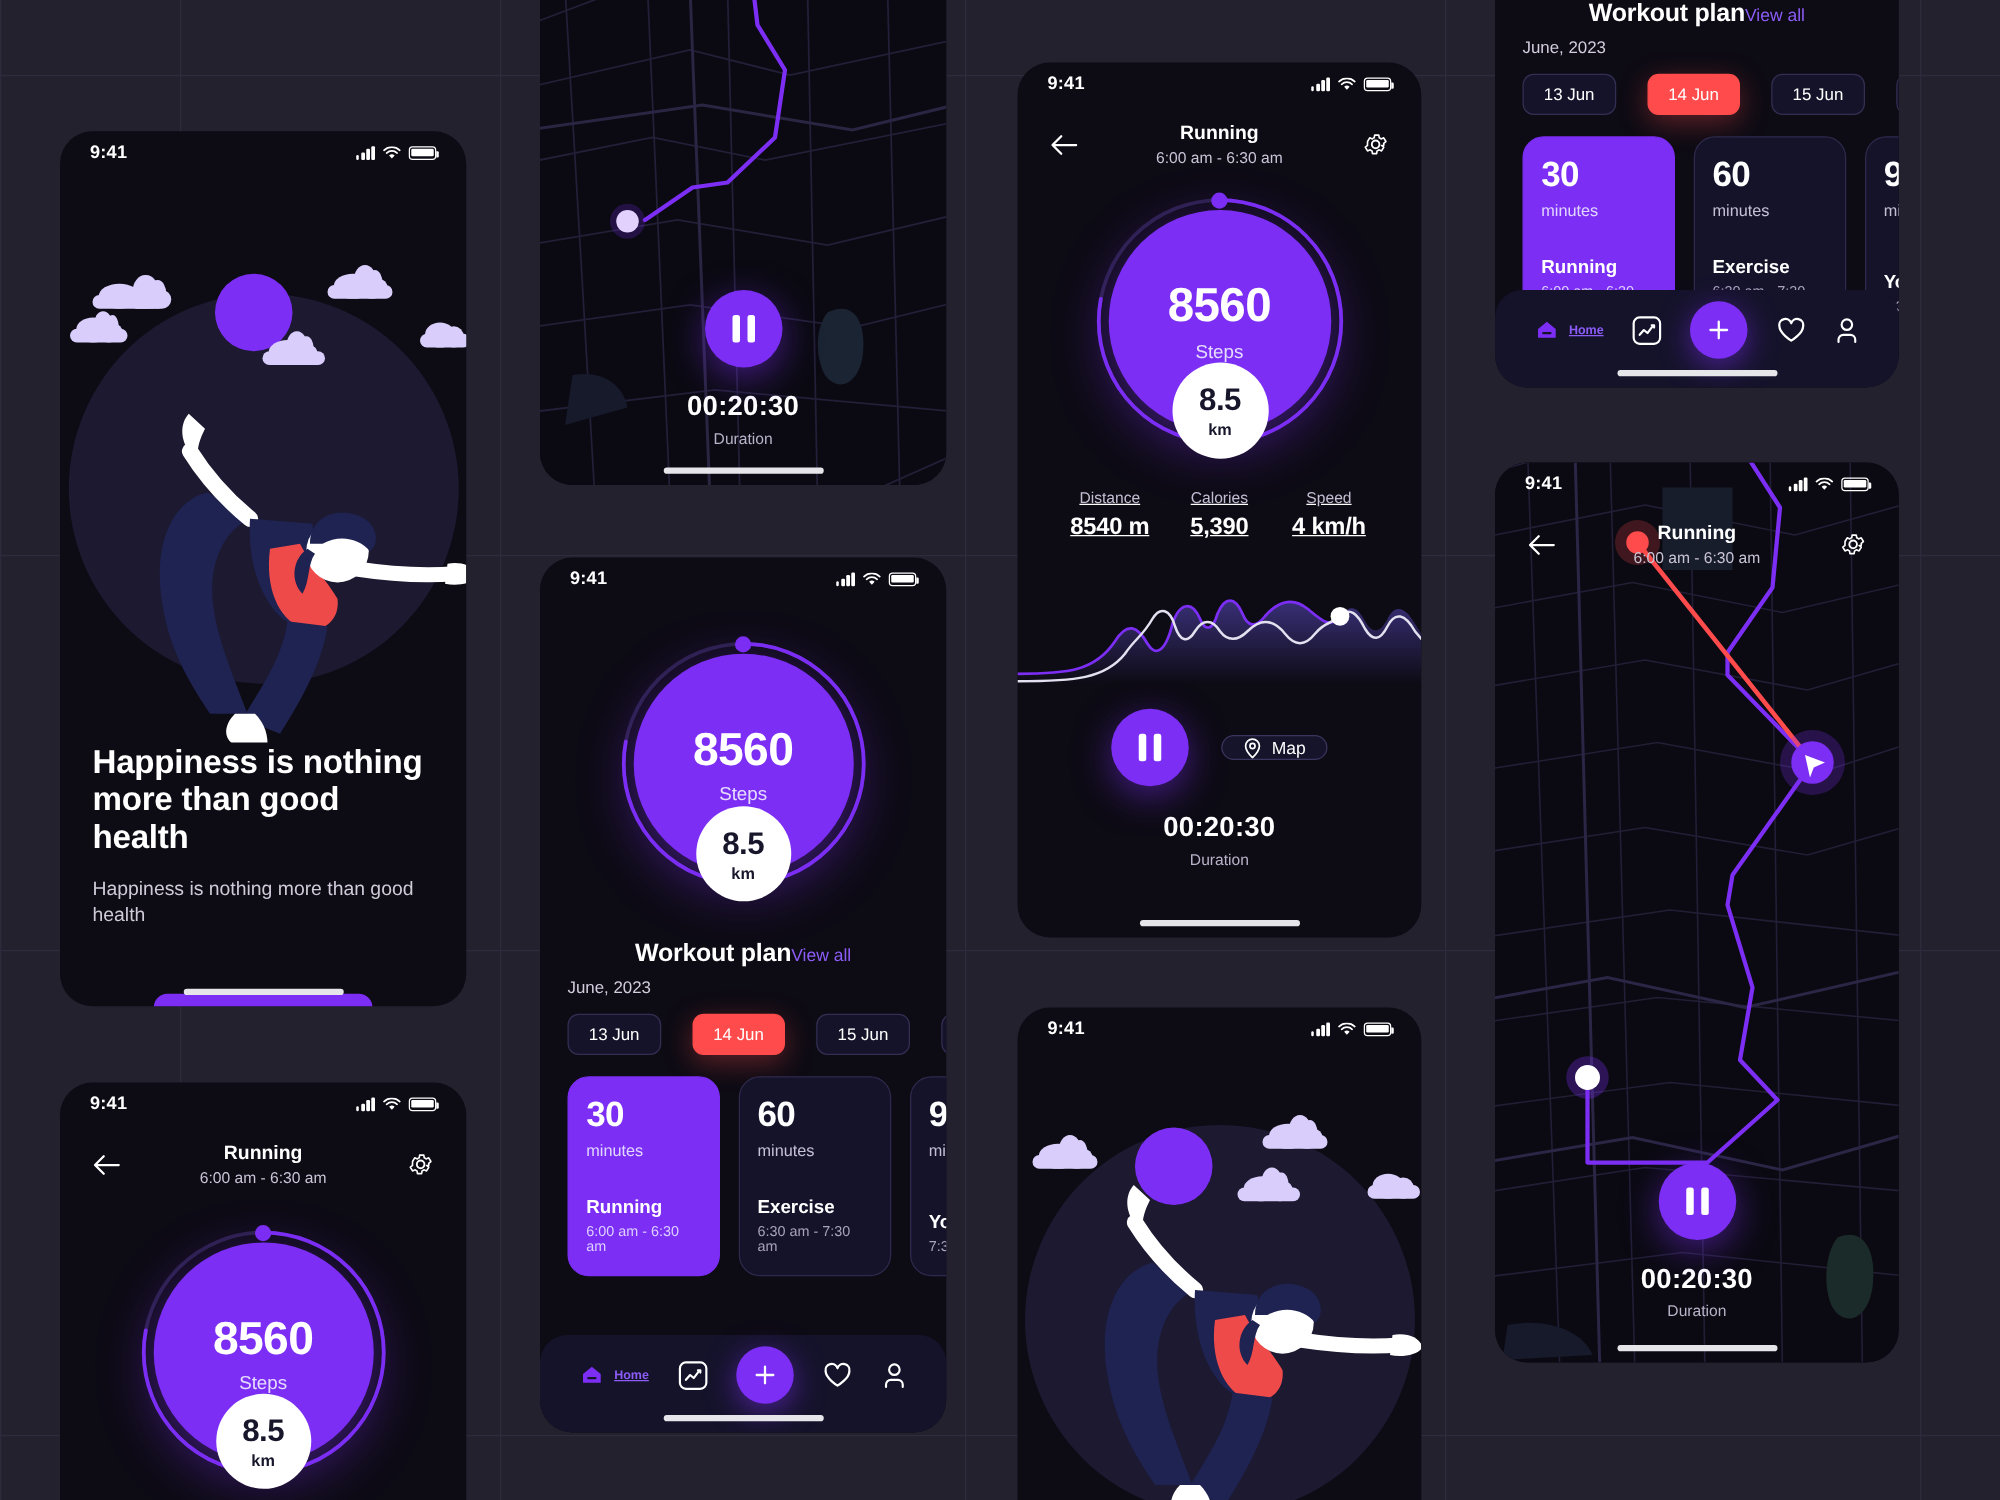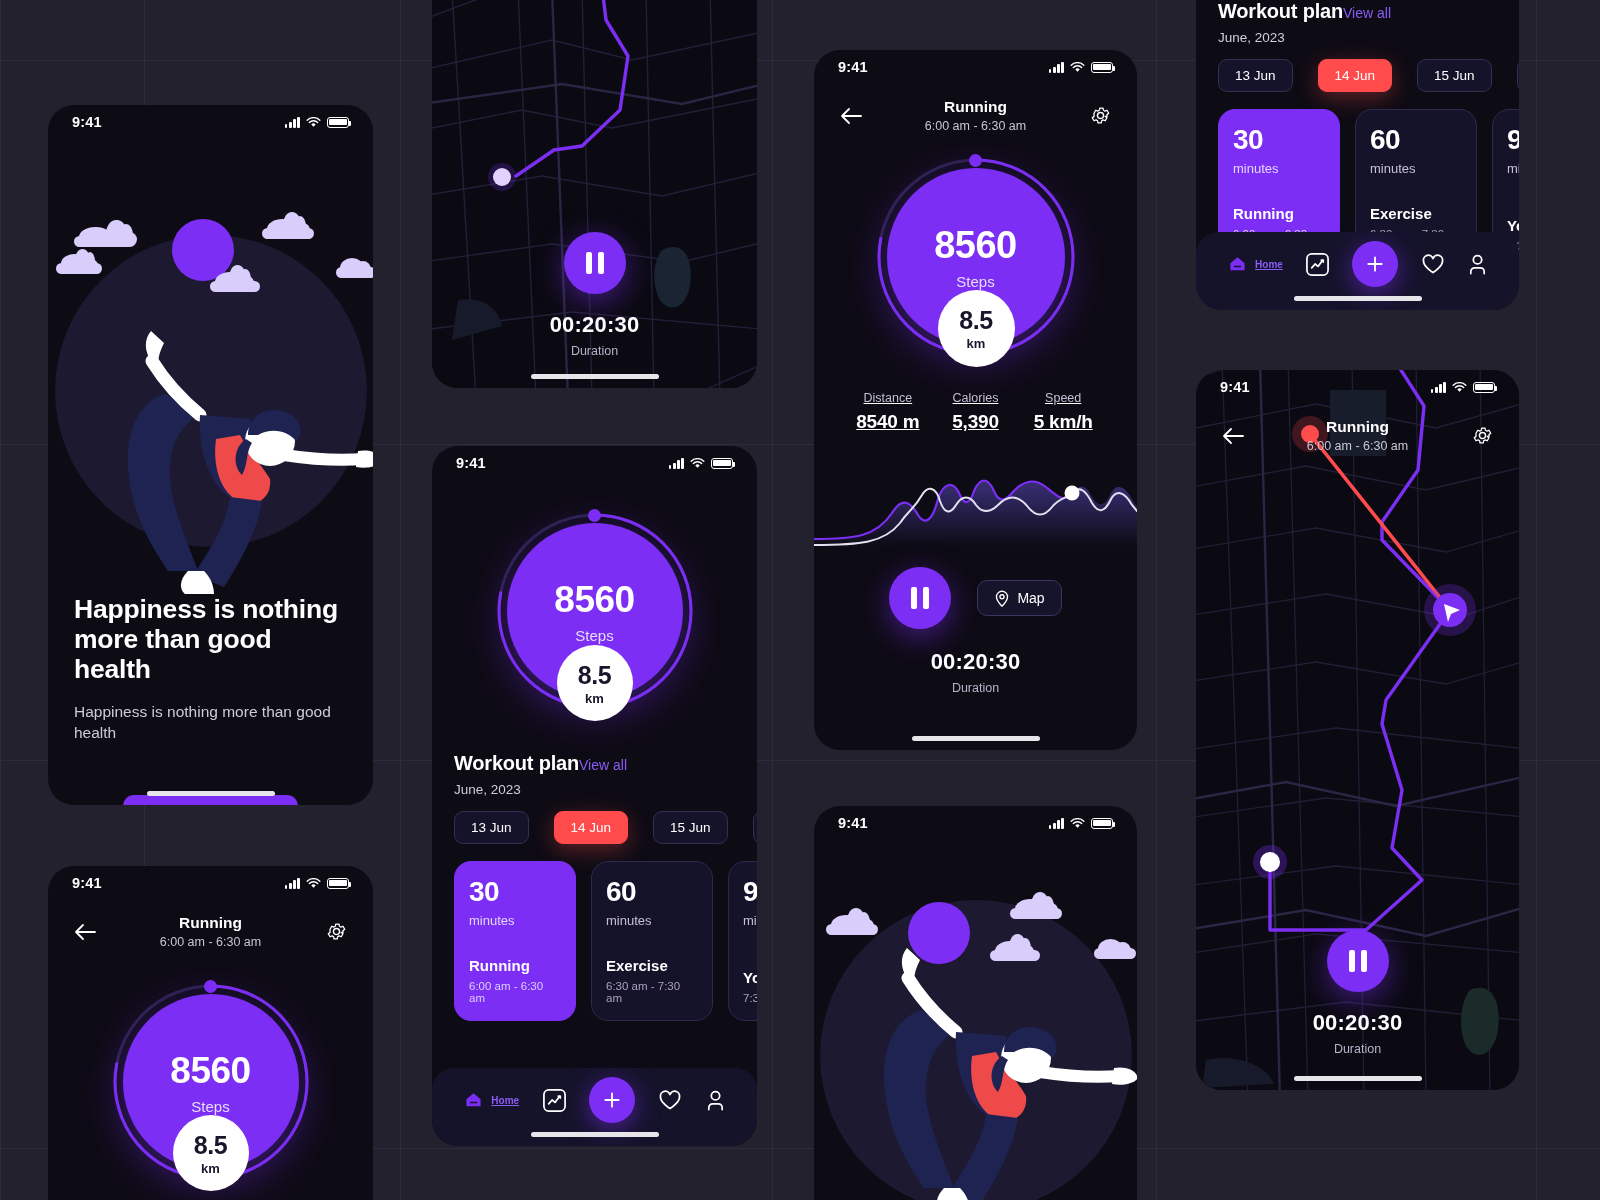--- a/index.html
+++ b/index.html
@@ -90,21 +90,21 @@
 
   
   .wave { margin-top:18px; width:100%; display:block; }
 
   
   .ctrlrow { display:flex; align-items:center; justify-content:center; gap:26px; margin-top:22px; position:relative; }
   .pausebtn { width:62px; height:62px; border-radius:50%; background:#7c2ef5; border:none;
     display:flex; align-items:center; justify-content:center; gap:6px; cursor:pointer;
     box-shadow:0 8px 30px rgba(124,46,245,.5); }
   .pausebtn i { width:6px; height:22px; background:#fff; border-radius:2px; display:block; }
-  .mapbtn { display:flex; align-items:center; gap:7px; height:36px; padding:0 16px;
+  .mapbtn { display:flex; align-items:center; gap:7px; height:20px; padding:0 16px;
     border-radius:10px; border:1px solid #3c3560; background:#16142a; color:#fff;
     font-size:14px; font-family:inherit; cursor:pointer;justify-content:center; }
   .durwrap { text-align:center; margin-top:18px; }
   .durval { font-size:22px; font-weight:bold; letter-spacing:.2px; color:#fff; }
   .durlbl { font-size:12.5px; color:#b9b3c9; margin-top:6px; }
 
   
   .greet { display:flex; align-items:center; padding:18px 22px 0; }
   .avatar { width:44px; height:44px; border-radius:50%; position:relative;
     background:#cfd4d8; overflow:hidden; flex-shrink:0; }
@@ -112,21 +112,21 @@
   .avatar .face { position:absolute; left:13px; top:13px; width:18px; height:17px; border-radius:50%; background:#e8c3a4; }
   .avatar .body { position:absolute; left:4px; bottom:-6px; width:36px; height:22px; border-radius:12px 12px 0 0; background:#6fa9b8; }
   .dot-online { position:absolute; right:1px; bottom:2px; width:11px; height:11px; border-radius:50%;
     background:#1db954; border:2px solid #0d0b14; }
   .greet-txt { margin-left:13px; flex:1; }
   .greet-hi { font-size:13.5px; color:#cac4d6; }
   .greet-date { font-size:16px; font-weight:bold; margin-top:3px; color:#fff; }
   .bell { position:relative; width:26px; height:26px; cursor:pointer; }
   .bell .bdg { position:absolute; right:-1px; top:-1px; width:9px; height:9px; border-radius:50%; background:#ff4d4d; }
 
-  .sec-hdr { display:flex; align-items:baseline; justify-content:flex-start; padding:0 22px; }
+  .sec-hdr { display:flex; align-items:baseline; justify-content:center; padding:0 22px; }
   .sec-title { font-size:20px; font-weight:bold; color:#fff; letter-spacing:-.2px; }
   .sec-link { font-size:14px; color:#8b5cf6; cursor:pointer; }
   .sec-month { padding:0 22px; font-size:13.5px; color:#d2ccdd; margin-top:7px; }
 
   .chips { display:flex; gap:25px; padding:0 22px; margin-top:14px; }
   .chip { flex:0 0 auto; height:33px; padding:0 16px; border-radius:9px; border:1px solid #332e52;
     background:#15132a; color:#fff; font-size:13.5px; display:flex; align-items:center;
     font-family:inherit; cursor:pointer; white-space:nowrap; }
   .chip.active { background:#ff4b4b; border-color:#ff4b4b; box-shadow:0 6px 22px rgba(255,75,75,.35); }
 
@@ -504,21 +504,21 @@
       <div class="stat">
         <div class="lb">Distance</div>
         <div class="vl">8540 m</div>
       </div>
       <div class="stat">
         <div class="lb">Calories</div>
         <div class="vl">5,390</div>
       </div>
       <div class="stat">
         <div class="lb">Speed</div>
-        <div class="vl">5 km/h</div>
+        <div class="vl">4 km/h</div>
       </div>
     </div>
 
   <svg class="wave" viewBox="0 0 323 96" height="96">
     <defs>
       <linearGradient id="wg" x1="0" y1="0" x2="0" y2="1">
         <stop offset="0%" stop-color="#6f5cf0" stop-opacity=".45"></stop>
         <stop offset="100%" stop-color="#6f5cf0" stop-opacity="0"></stop>
       </linearGradient>
     </defs>

